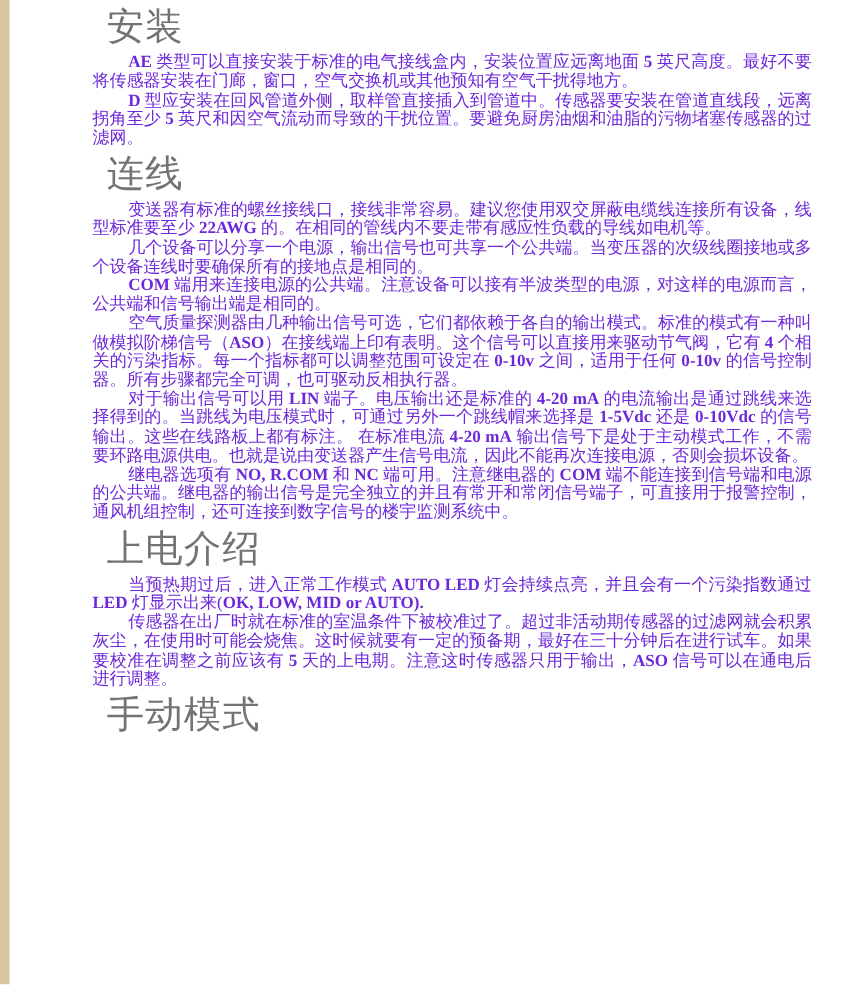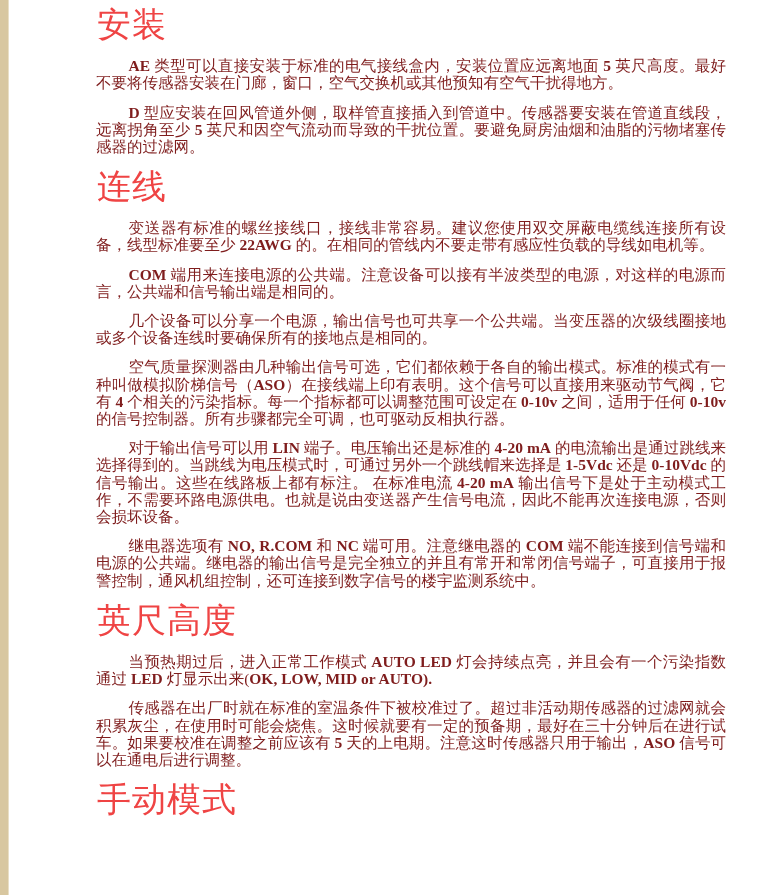--- a/index.html
+++ b/index.html
@@ -29,56 +29,56 @@
     left: 84px;
     top: 0;
     width: 654px;
   }
   .section-heading {
     font-size: 34px;
     font-weight: 500;
     line-height: 1.18;
     margin: 5px 0 3px 13px;
     letter-spacing: 1px;
-    color: #ef4444;
+    color: #737373;
   }
   .para {
-    margin: 12px;
+    margin: 0;
     font-size: 15.5px;
     line-height: 17.2px;
     text-align: justify;
     text-indent: 2.1em;
     word-break: break-all;
-    color: #7f1d1d;
+    color: #6d28d9;
   }
   .para b {
     font-weight: 700;
   }
 </style>
 </head>
 <body>
 
 <div class="edge-strip"></div>
 <main class="doc" id="doc">
     <section>
       <h1 class="section-heading">安装</h1>
       <p class="para"><b>AE</b> 类型可以直接安装于标准的电气接线盒内，安装位置应远离地面 <b>5</b> 英尺高度。最好不要将传感器安装在门廊，窗口，空气交换机或其他预知有空气干扰得地方。</p>
       <p class="para"><b>D</b> 型应安装在回风管道外侧，取样管直接插入到管道中。传感器要安装在管道直线段，远离拐角至少 <b>5</b> 英尺和因空气流动而导致的干扰位置。要避免厨房油烟和油脂的污物堵塞传感器的过滤网。</p>
     </section>
     <section>
       <h1 class="section-heading">连线</h1>
       <p class="para">变送器有标准的螺丝接线口，接线非常容易。建议您使用双交屏蔽电缆线连接所有设备，线型标准要至少 <b>22AWG</b> 的。在相同的管线内不要走带有感应性负载的导线如电机等。</p>
+      <p class="para">几个设备可以分享一个电源，输出信号也可共享一个公共端。当变压器的次级线圈接地或多个设备连线时要确保所有的接地点是相同的。</p>
       <p class="para"><b>COM</b> 端用来连接电源的公共端。注意设备可以接有半波类型的电源，对这样的电源而言，公共端和信号输出端是相同的。</p>
-      <p class="para">几个设备可以分享一个电源，输出信号也可共享一个公共端。当变压器的次级线圈接地或多个设备连线时要确保所有的接地点是相同的。</p>
       <p class="para">空气质量探测器由几种输出信号可选，它们都依赖于各自的输出模式。标准的模式有一种叫做模拟阶梯信号（<b>ASO</b>）在接线端上印有表明。这个信号可以直接用来驱动节气阀，它有 <b>4</b> 个相关的污染指标。每一个指标都可以调整范围可设定在 <b>0-10v</b> 之间，适用于任何 <b>0-10v</b> 的信号控制器。所有步骤都完全可调，也可驱动反相执行器。</p>
       <p class="para">对于输出信号可以用 <b>LIN</b> 端子。电压输出还是标准的 <b>4-20 mA</b> 的电流输出是通过跳线来选择得到的。当跳线为电压模式时，可通过另外一个跳线帽来选择是 <b>1-5Vdc</b> 还是 <b>0-10Vdc</b> 的信号输出。这些在线路板上都有标注。 在标准电流 <b>4-20 mA</b> 输出信号下是处于主动模式工作，不需要环路电源供电。也就是说由变送器产生信号电流，因此不能再次连接电源，否则会损坏设备。</p>
       <p class="para">继电器选项有 <b>NO, R.COM</b> 和 <b>NC</b> 端可用。注意继电器的 <b>COM</b> 端不能连接到信号端和电源的公共端。继电器的输出信号是完全独立的并且有常开和常闭信号端子，可直接用于报警控制，通风机组控制，还可连接到数字信号的楼宇监测系统中。</p>
     </section>
     <section>
-      <h1 class="section-heading">英尺高度</h1>
+      <h1 class="section-heading">上电介绍</h1>
       <p class="para">当预热期过后，进入正常工作模式 <b>AUTO LED</b> 灯会持续点亮，并且会有一个污染指数通过 <b>LED</b> 灯显示出来(<b>OK, LOW, MID or AUTO).</b></p>
       <p class="para">传感器在出厂时就在标准的室温条件下被校准过了。超过非活动期传感器的过滤网就会积累灰尘，在使用时可能会烧焦。这时候就要有一定的预备期，最好在三十分钟后在进行试车。如果要校准在调整之前应该有 <b>5</b> 天的上电期。注意这时传感器只用于输出，<b>ASO</b> 信号可以在通电后进行调整。</p>
     </section>
     <section>
     </section>
     <section>
       <h1 class="section-heading">手动模式</h1>
     </section>
   </main>
 

